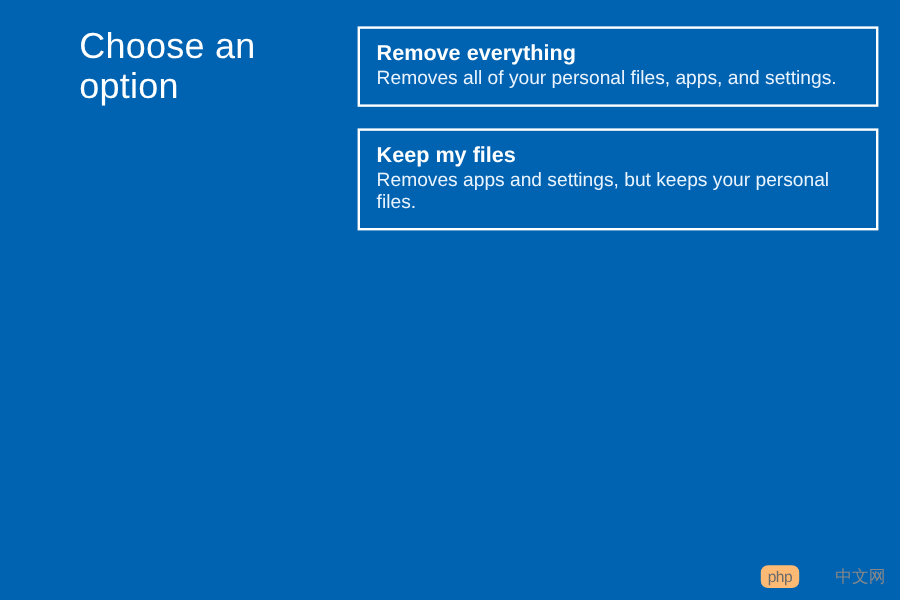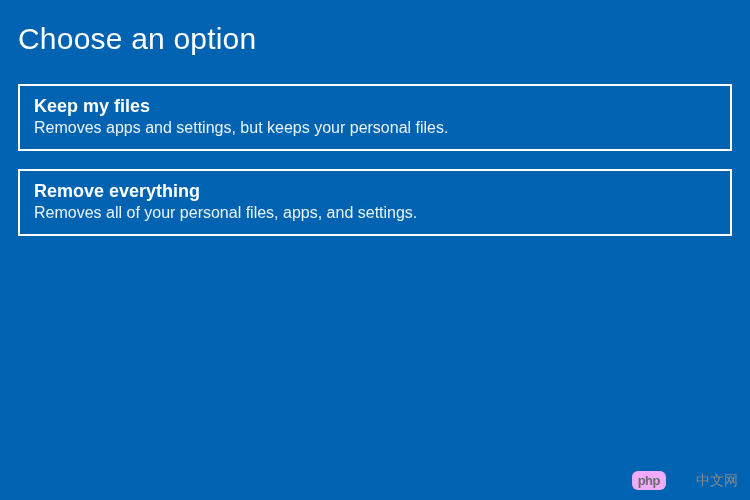--- a/index.html
+++ b/index.html
@@ -13,21 +13,22 @@
       background: #0063b1;
       font-family: "Segoe UI", Tahoma, sans-serif;
       color: #ffffff;
       position: relative;
       overflow: hidden;
     }
     .container {
       padding: 22px 18px 18px 18px;
       height: 100%;
       display: flex;
-      flex-direction: column;
+      flex-direction: row;
+      margin-left: 48px;
     }
     .page-title {
       font-size: 30px;
       font-weight: 300;
       margin-bottom: 28px;
       letter-spacing: 0.2px;
     }
     .options-wrap {
       display: flex;
       flex-direction: column;
@@ -62,50 +63,50 @@
       right: 12px;
       bottom: 10px;
       display: flex;
       align-items: center;
       gap: 6px;
       font-size: 14px;
       color: #444;
       background: rgba(255,255,255,0.0);
     }
     .watermark .logo {
-      background: #f0abfc;
+      background: #fdba74;
       border-radius: 6px;
       padding: 2px 6px;
-      font-weight: 700;
+      font-weight: 400;
       color: #6b6b6b;
       font-size: 13px;
       letter-spacing: -0.5px;
     }
     .watermark .cn {
       color: #888;
       font-size: 14px;
       margin-left: 24px;
     }
   </style>
 </head>
 <body>
 
 <div class="container">
   <h1 class="page-title">Choose an option</h1>
 
   <div class="options-wrap">
 
     <div class="option-card">
-      <div class="option-title">Keep my files</div>
-      <div class="option-desc">Removes apps and settings, but keeps your personal files.</div>
+      <div class="option-title">Remove everything</div>
+      <div class="option-desc">Removes all of your personal files, apps, and settings.</div>
     </div>
 
     <div class="option-card">
-      <div class="option-title">Remove everything</div>
-      <div class="option-desc">Removes all of your personal files, apps, and settings.</div>
+      <div class="option-title">Keep my files</div>
+      <div class="option-desc">Removes apps and settings, but keeps your personal files.</div>
     </div>
 
   </div>
 
 </div>
 
 <div class="watermark">
   <span class="logo">php</span>
   <span class="cn">中文网</span>
 </div>

